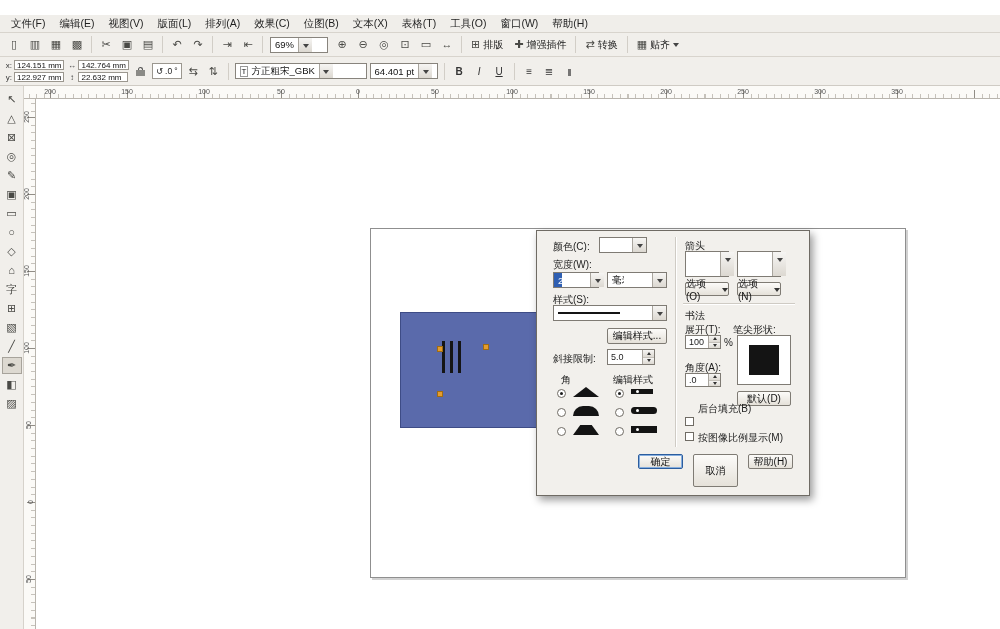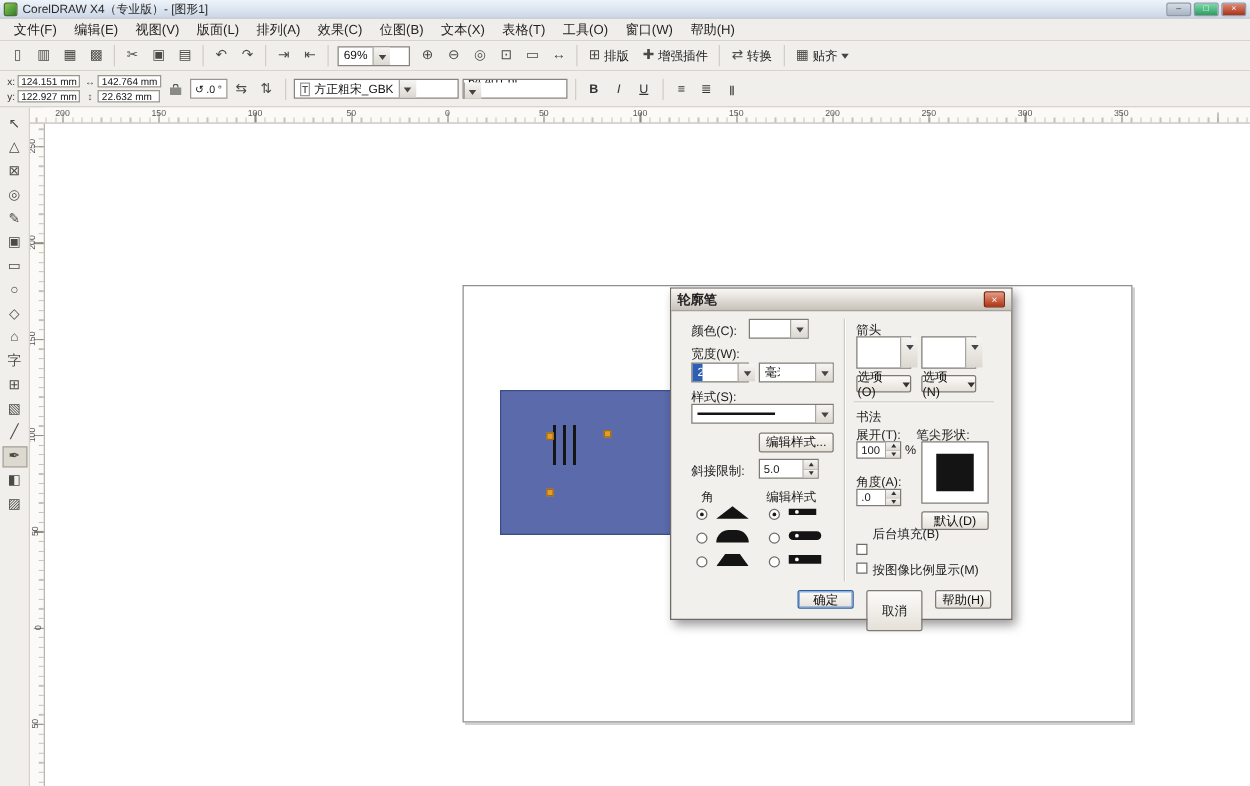--- a/index.html
+++ b/index.html
@@ -52,21 +52,21 @@
     min-width:50px;height:10px;line-height:9px;box-sizing:border-box;white-space:nowrap;}
   .pb-btn{width:17px;height:17px;display:flex;align-items:center;justify-content:center;
     font-size:10px;color:#333;flex:none;}
   .lock-icon{width:9px;height:9px;position:relative;}
   .lock-icon::before{content:"";position:absolute;left:2px;top:0;width:5px;height:4px;box-sizing:border-box;
     border:1px solid #555;border-bottom:none;border-radius:3px 3px 0 0;}
   .lock-icon::after{content:"";position:absolute;left:0;top:3px;width:9px;height:6px;background:#8a8a86;}
   .rot-box{display:flex;align-items:center;border:1px solid #9b978f;background:#fff;height:14px;
     padding:0 3px;gap:2px;font-size:8.5px;flex:none;}
   .font-combo{width:132px;}
-  .size-combo{width:84px;flex-direction:column;}
+  .size-combo{width:68px;}
   .font-t{font-size:8px;border:1px solid #999;padding:0 1px;line-height:9px;}
 
   
   .corner-box{position:absolute;left:24px;top:86px;width:12px;height:13px;box-sizing:border-box;
     background:#efede9;border:1px solid #c7c3bc;}
   .hruler{position:absolute;left:24px;top:86px;width:976px;height:13px;box-sizing:border-box;
     background-color:#fbfaf7;border-bottom:1px solid #b9b5ae;
     background-image:repeating-linear-gradient(90deg,#918d86 0 1px,transparent 1px 77px),
                      repeating-linear-gradient(90deg,#c6c2bb 0 1px,transparent 1px 7.7px);
     background-size:100% 8px,100% 4px;background-position:26px bottom,26px bottom;background-repeat:repeat-x;}
@@ -143,29 +143,20 @@
   .cap3{width:26px;height:7px;}
   .nib-box{position:absolute;background:#fff;border:1px solid #7f7b74;box-sizing:border-box;
     display:flex;align-items:center;justify-content:center;}
   .nib{width:30px;height:30px;background:#141414;}
 </style>
 </head>
 <body>
 
 <div class="app">
 
-  <div class="titlebar">
-    <span class="app-logo"></span>
-    <span class="title-text">CorelDRAW X4（专业版）- [图形1]</span>
-    <span class="winbtns">
-      <span class="winbtn min">–</span>
-      <span class="winbtn max">□</span>
-      <span class="winbtn close">×</span>
-    </span>
-  </div>
 
   <div class="menubar">
     <span class="menu-item">文件(F)</span>
     <span class="menu-item">编辑(E)</span>
     <span class="menu-item">视图(V)</span>
     <span class="menu-item">版面(L)</span>
     <span class="menu-item">排列(A)</span>
     <span class="menu-item">效果(C)</span>
     <span class="menu-item">位图(B)</span>
     <span class="menu-item">文本(X)</span>
@@ -399,24 +390,20 @@
       <div class="shape-text">
         <span class="partial-strokes"></span>
       </div>
     </div>
     <span class="node-dot" style="left:401px;top:247px"></span>
     <span class="node-dot" style="left:447px;top:245px"></span>
     <span class="node-dot" style="left:401px;top:292px"></span>
   </div>
 
   <div class="dialog">
-    <div class="dlg-title">
-      <span class="dlg-title-text">轮廓笔</span>
-      <span class="dlg-close">×</span>
-    </div>
     <div class="dlg-body">
 
       <span class="lbl" style="left:16px;top:9px">颜色(C):</span>
       <div class="dcombo" style="left:62px;top:6px;width:48px;height:16px">
         <span class="swatch"></span>
         <span class="cab"></span>
       </div>
 
       <span class="lbl" style="left:16px;top:27px">宽度(W):</span>
       <div class="dcombo" style="left:16px;top:41px;width:46px;height:16px">

